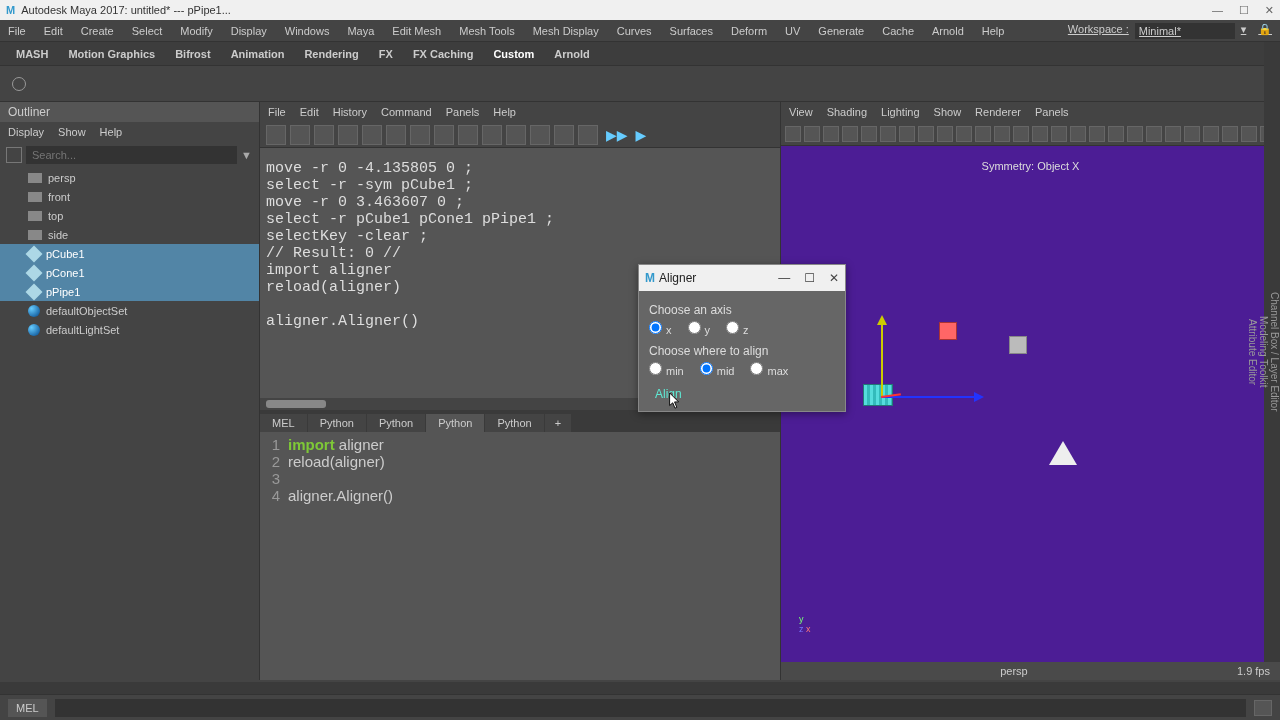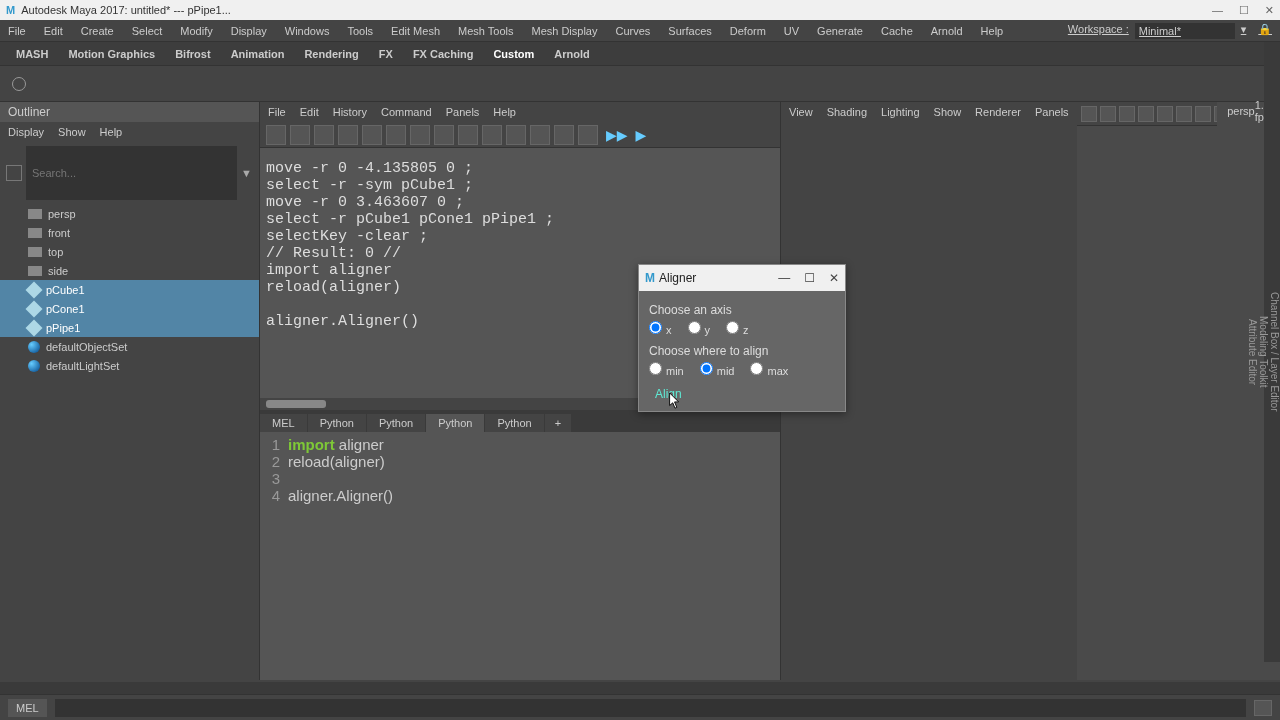--- a/index.html
+++ b/index.html
@@ -14,21 +14,21 @@
 .shelfbar .tab { cursor:default; }
 .shelfbar .tab.active { color:#fff; }
 .shelfrow { height:36px; background:#444; border-bottom:1px solid #333; display:flex; align-items:center; padding-left:12px; }
 .shelfrow .cog { width:14px; height:14px; border:1px solid #999; border-radius:50%; }
 .main { display:flex; height:578px; }
 .outcol { width:260px; background:#444; display:flex; flex-direction:column; border-right:1px solid #333; }
 .outhead { background:#555; padding:3px 8px; font-size:12px; }
 .outmenus { display:flex; gap:14px; padding:4px 8px; background:#444; }
 .outsearch { padding:4px 6px; display:flex; align-items:center; gap:4px; }
 .outsearch .si { width:16px; height:16px; border:1px solid #777; }
-.outsearch input { flex:1; background:#333; border:none; color:#aaa; padding:21px 6px; font-size:11px; }
+.outsearch input { flex:1; background:#333; border:none; color:#aaa; padding:3px 6px; font-size:11px; }
 .outsearch .dd { width:12px; color:#aaa; }
 .outtree { flex:1; overflow:auto; }
 .outtree .row { display:flex; align-items:center; gap:6px; padding:2px 0 2px 28px; cursor:default; height:19px; }
 .outtree .row.sel { background:#5285a6; color:#fff; }
 .outtree .ico { width:14px; height:10px; background:#888; display:inline-block; }
 .outtree .ico.mesh { width:12px; height:12px; background:#add8e6; transform:rotate(45deg); }
 .outtree .ico.ball { width:12px; height:12px; border-radius:50%; background:radial-gradient(circle at 30% 30%,#6cf,#048); }
 .center { flex:1; display:flex; flex-direction:column; }
 .semenus { display:flex; gap:14px; padding:4px 8px; background:#444; }
 .setool { height:26px; background:#444; display:flex; align-items:center; gap:4px; padding:0 6px; border-bottom:1px solid #333; }
@@ -38,21 +38,21 @@
 .sescroll { height:12px; background:#444; position:relative; }
 .sescroll .thumb { position:absolute; left:6px; top:2px; width:60px; height:8px; background:#888; border-radius:3px; }
 .setabs { display:flex; background:#3a3a3a; height:22px; align-items:end; }
 .setabs .t { padding:3px 12px; background:#444; margin-right:1px; cursor:default; font-size:11px; }
 .setabs .t.active { background:#555; }
 .setabs .plus { padding:3px 10px; }
 .seinput { flex:1; background:#555; font-family:"Courier New",monospace; font-size:15px; padding:4px 0; }
 .seinput .line { display:flex; }
 .seinput .ln { width:28px; text-align:right; color:#999; padding-right:8px; }
 .seinput .kw { color:#7ec837; font-weight:bold; }
-.vpcol { width:500px; background:#4a4a4a; display:flex; flex-direction:row; border-left:1px solid #333; position:relative; }
+.vpcol { width:500px; background:#4a4a4a; display:flex; flex-direction:column; border-left:1px solid #333; position:relative; }
 .vpmenus { display:flex; gap:14px; padding:4px 8px; background:#444; }
 .vptool { height:24px; background:#444; display:flex; align-items:center; gap:3px; padding:0 4px; border-bottom:1px solid #333; overflow:hidden; }
 .vptool .b { width:16px; height:16px; background:#555; border:1px solid #666; flex-shrink:0; }
 .viewport { flex:1; background:#4c1d95; position:relative; overflow:hidden; }
 .vpstatus { height:18px; display:flex; justify-content:space-between; padding:0 10px; align-items:center; background:#4a4a4a; color:#ccc; }
 .sym { position:absolute; top:14px; left:50%; transform:translateX(-50%); color:#ddd; font-size:11px; }
 .gizmo-y { position:absolute; left:100px; top:172px; width:2px; height:80px; background:#cc0; }
 .gizmo-y::after { content:""; position:absolute; top:-8px; left:-4px; border:5px solid transparent; border-bottom:10px solid #cc0; }
 .gizmo-x { position:absolute; left:100px; top:250px; width:100px; height:2px; background:#23f; }
 .gizmo-x::after { content:""; position:absolute; right:-8px; top:-4px; border:5px solid transparent; border-left:10px solid #23f; }
@@ -95,21 +95,21 @@
 </div>
 
 <div class="menubar" id="menubar">
   <span class="item">File</span>
     <span class="item">Edit</span>
     <span class="item">Create</span>
     <span class="item">Select</span>
     <span class="item">Modify</span>
     <span class="item">Display</span>
     <span class="item">Windows</span>
-    <span class="item">Tools</span>
+    <span class="item">Maya</span>
     <span class="item">Edit Mesh</span>
     <span class="item">Mesh Tools</span>
     <span class="item">Mesh Display</span>
     <span class="item">Curves</span>
     <span class="item">Surfaces</span>
     <span class="item">Deform</span>
     <span class="item">UV</span>
     <span class="item">Generate</span>
     <span class="item">Cache</span>
     <span class="item">Arnold</span>

